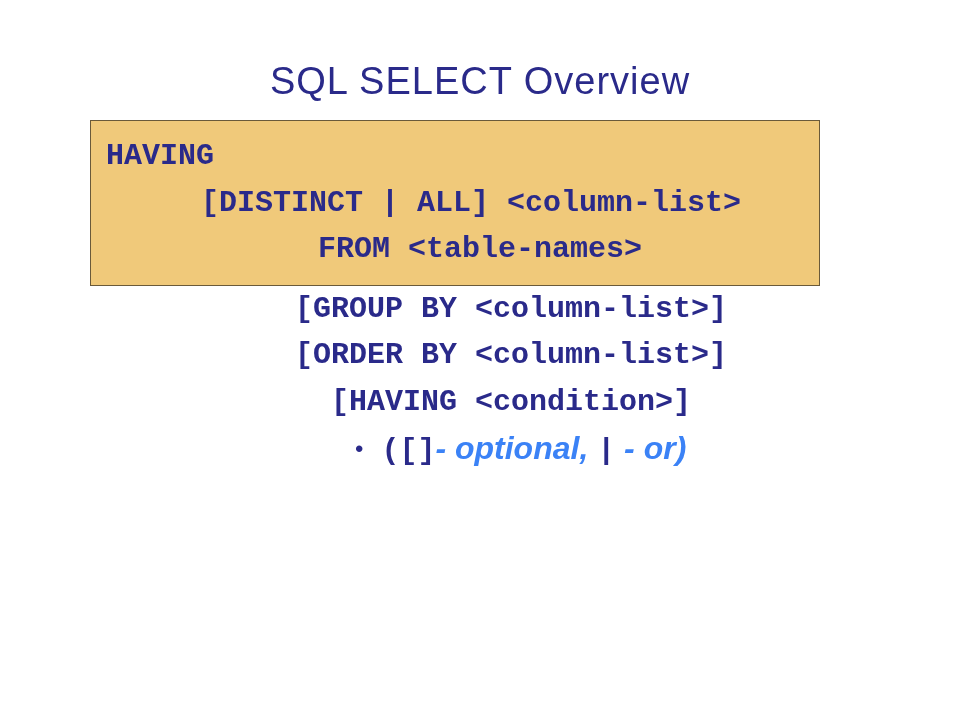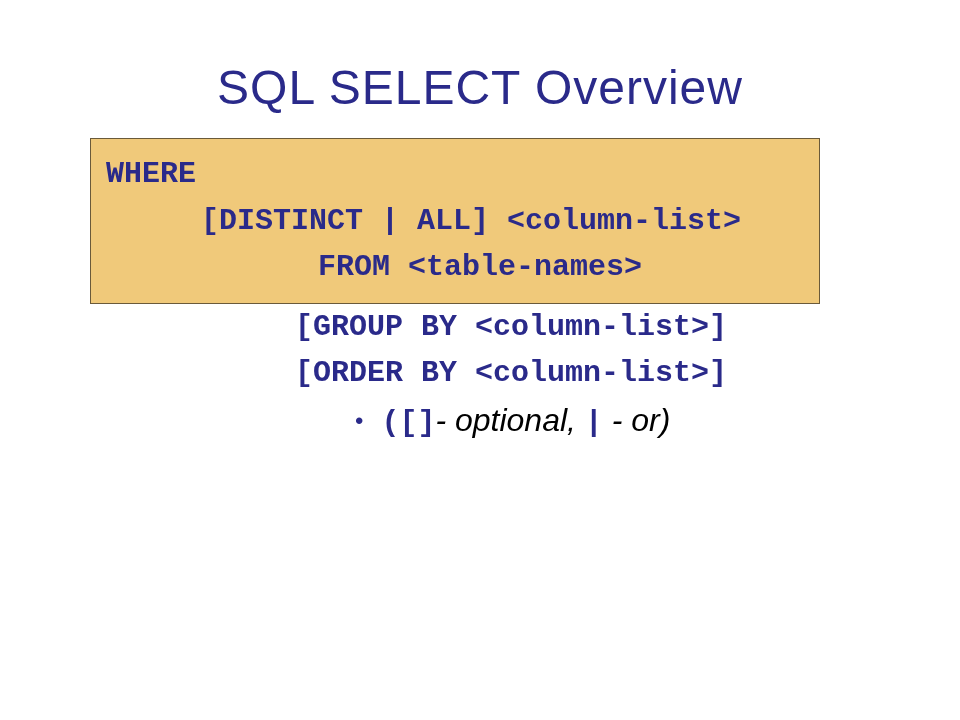--- a/index.html
+++ b/index.html
@@ -10,24 +10,24 @@
     body {
       width: 960px;
       height: 720px;
       background: #ffffff;
       font-family: Verdana, Geneva, sans-serif;
       padding: 60px 75px 60px 75px;
       position: relative;
     }
     .title {
       color: #2a2a8a;
-      font-size: 48px;
+      font-size: 38px;
       font-weight: 400;
       text-align: center;
-      margin-bottom: 23px;
+      margin-bottom: 17px;
       letter-spacing: 1px;
     }
     .syntax-container {
       margin-left: 15px;
     }
     .syntax-box {
       background: #f0c97a;
       border: 1.5px solid #6a5a3a;
       padding: 12px 15px 12px 15px;
       width: 730px;
@@ -68,39 +68,40 @@
     .legend-mono {
       font-family: "Courier New", Courier, monospace;
       font-weight: bold;
       font-size: 30px;
       color: #2a2a8a;
     }
     .legend-text {
       font-family: Verdana, Geneva, sans-serif;
       font-style: italic;
       font-size: 32px;
-      color: #000000;
-      font-weight: 400;
+      color: #3b82f6;
+      font-weight: 700;
       text-align: center;
     }
   </style>
 </head>
 <body>
 
 <h1 class="title">SQL SELECT Overview</h1>
 
 <div class="syntax-container">
   <div class="syntax-box">
-    <div class="syntax-line">WHERE</div>
+    <div class="syntax-line">HAVING</div>
     <div class="syntax-line indent1">[DISTINCT | ALL] &lt;column-list&gt;</div>
     <div class="syntax-line indent2">FROM &lt;table-names&gt;</div>
   </div>
   <div class="outside-lines">
     <div class="syntax-line indent1">[GROUP BY &lt;column-list&gt;]</div>
     <div class="syntax-line indent1">[ORDER BY &lt;column-list&gt;]</div>
+    <div class="syntax-line indent1">[HAVING &lt;condition&gt;]</div>
   </div>
 </div>
 
 <div class="legend-row">
   <span class="bullet">•</span>
   <span>
     <span class="legend-mono">([]</span><span class="legend-text">- optional, </span><span class="legend-mono">|</span><span class="legend-text"> - or)</span>
   </span>
 </div>
 

